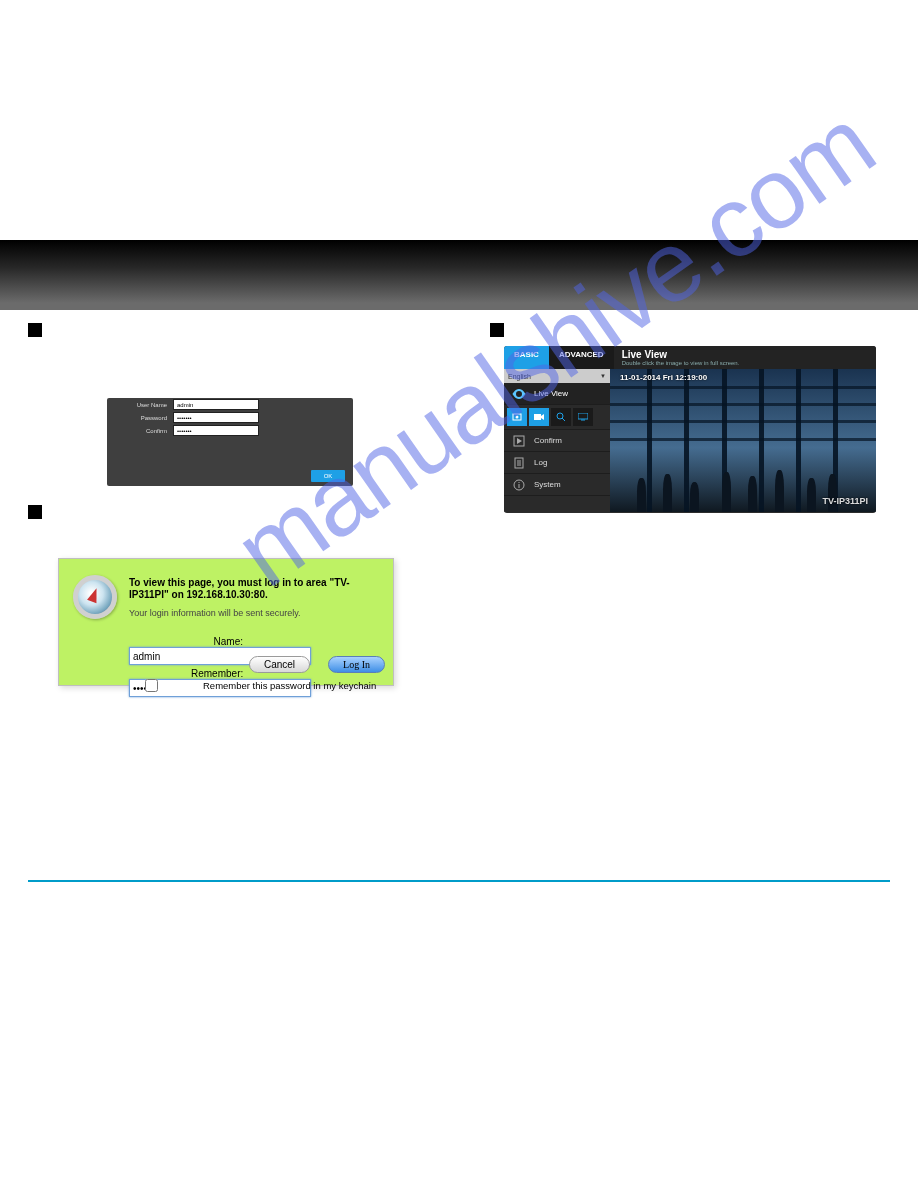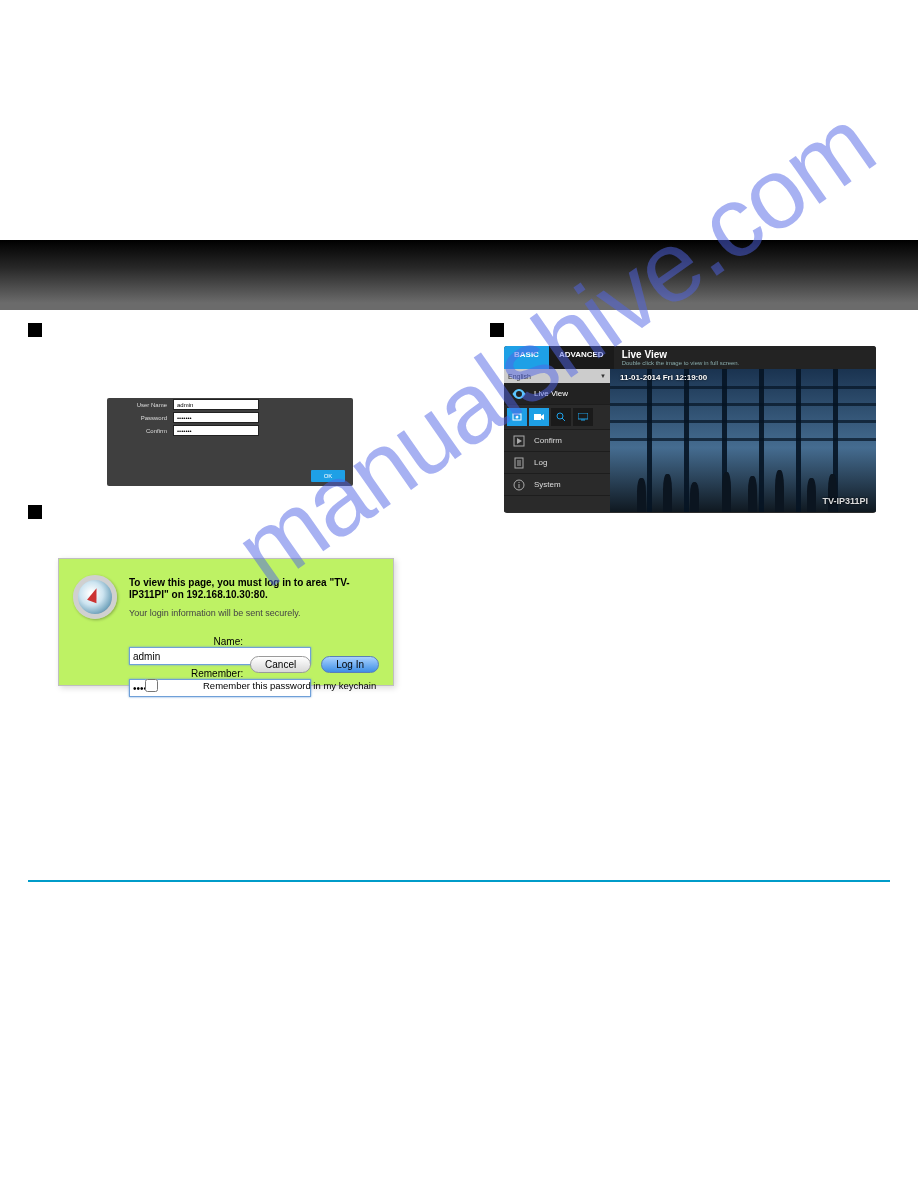--- a/index.html
+++ b/index.html
@@ -94,30 +94,31 @@
   .mac-row label { width: 58px; text-align: right; font-size: 10px; padding-right: 6px; }
   .mac-row input[type=text], .mac-row input[type=password] {
     width: 182px; height: 18px;
     border: 1px solid #6fa0d8;
     box-shadow: 0 0 2px #6fa0d8;
     font-size: 10px; padding: 0 3px;
     font-family: inherit;
   }
   .mac-check { position: absolute; top: 120px; left: 86px; font-size: 9.5px; display:flex; align-items:center;gap:41px; }
   .mac-check input { margin-right: 4px; }
-  .mac-btns { position: absolute; bottom: 12px; right: 14px; display: flex; gap: 10px; }
+  .mac-btns { position: absolute; bottom: 12px; right: 8px; display: flex; gap: 18px; }
   .mac-btn {
     padding: 2px 14px; font-size: 10px;
     border: 1px solid #9a9a9a; border-radius: 10px;
     background: linear-gradient(#fff,#d8d8d8);
     cursor: pointer;
   }
   .mac-btn.primary {
     background: linear-gradient(#a9d2ff,#3f8fe6);
     border-color: #5a7fb8;
+    font-family: Liberation Serif, serif;
   }
 
   
   .cam-ui {
     position: absolute;
     top: 346px; left: 504px;
     width: 372px; height: 167px;
     background: #2d2d2d;
     border-radius: 3px;
     overflow: hidden;

